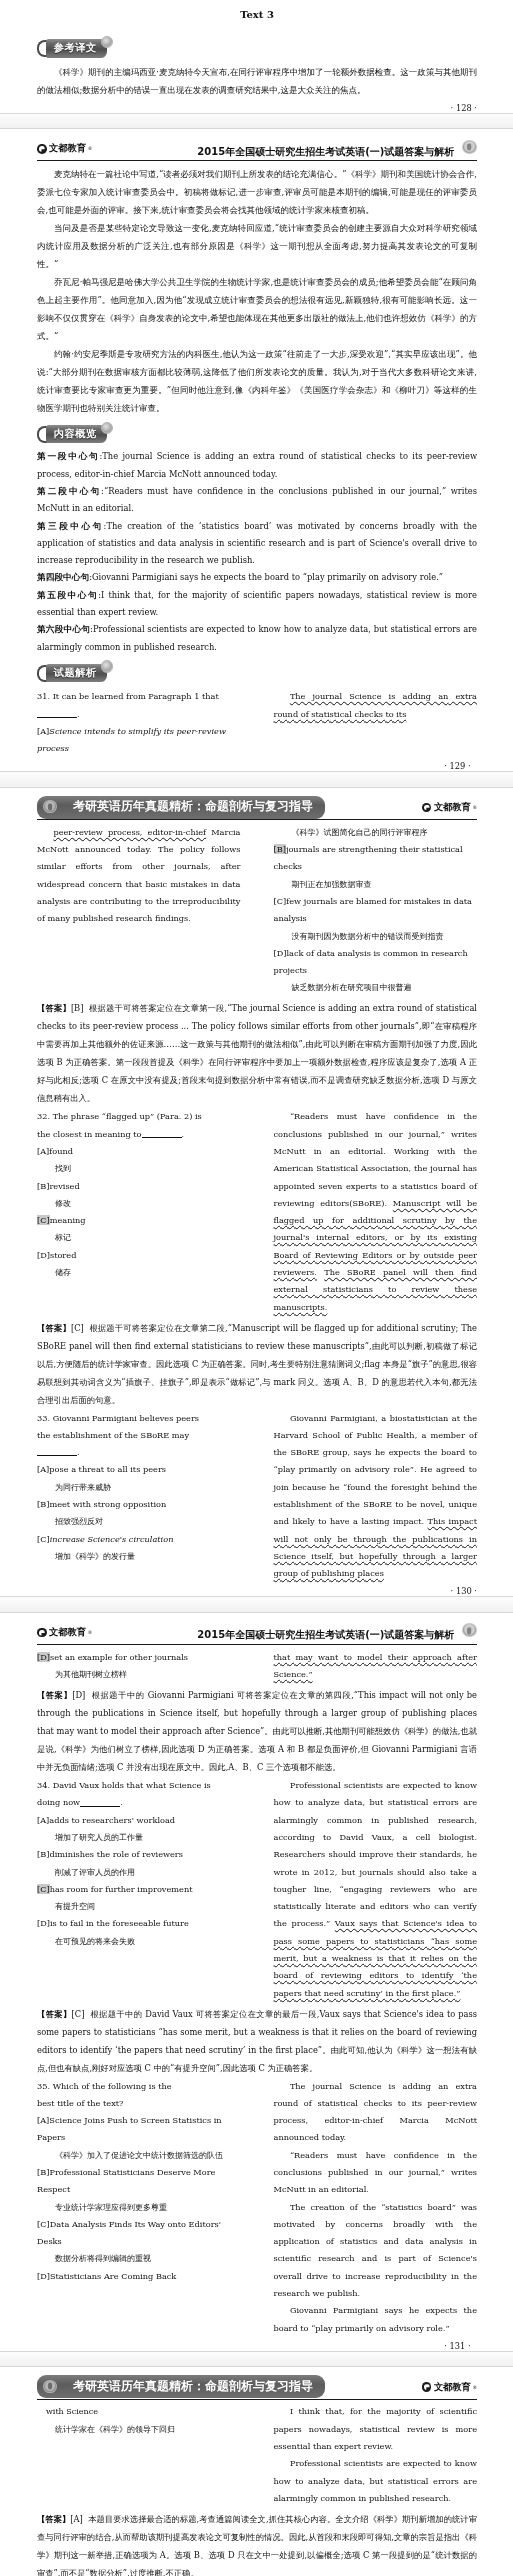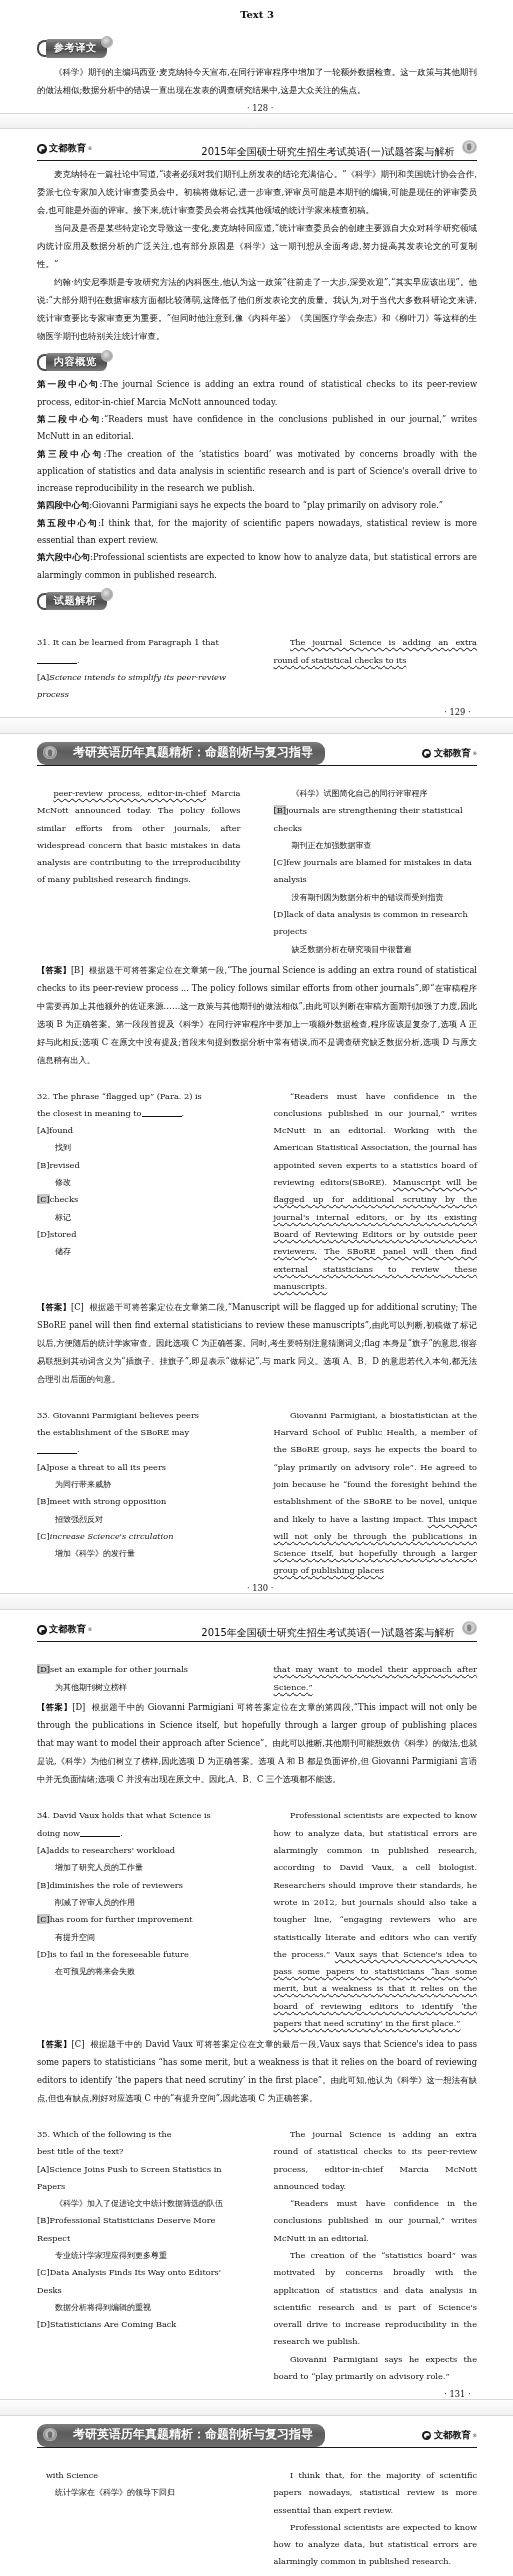--- a/index.html
+++ b/index.html
@@ -61,21 +61,21 @@
   .brand .swirl::after{
     content:"";
     position:absolute; left:1.9px; top:1.9px;
     width:5.8px;height:5.8px;border-radius:50%;
     background:#fff;
     clip-path: polygon(0 0, 100% 0, 100% 55%, 45% 55%, 45% 100%, 0 100%);
   }
   .brand .reg { font-size:4.5px; vertical-align: super; font-weight:normal;}
   .runhead-title {
     font-size: 10px;
-    font-weight: normal;
+    font-weight: bold;
     color: #111;
     padding-bottom: 1.9px;
     white-space: nowrap;
     font-family: "DejaVu Sans", "Liberation Sans", sans-serif;
   }
   .seal {
     display:inline-block;
     width: 15.4px; height: 14px;
     margin-left: 3.8px;
     margin-bottom: 0.6px;
@@ -170,28 +170,28 @@
   i, .it { font-style: italic; }
 
   .overview-line { margin:0; line-height: 17.3px; font-size:8.3px; text-align:justify; }
 
   
   .pagenum {
     font-size: 8.3px;
     margin-top: 3.8px;
     font-family:"DejaVu Serif","Liberation Serif",serif;
   }
-  .pagenum.left { text-align:center; padding-left: 6.4px;}
+  .pagenum.left { text-align:right; padding-left: 6.4px;}
   .pagenum.right { text-align:right; padding-right: 6.4px;}
 
   
   .qa {
     display:flex;
     gap: 33px;
-    margin-top: 19px;
+    margin-top: 1px;
   }
   .qa .col { flex: 1 1 0; min-width:0; }
   .qa .col.left { font-size:8.2px; line-height:17.3px; }
   .qa .col.right { font-size:8.2px; line-height:17.3px; text-align:justify; }
   .qstem { margin:0; text-indent:0; }
   .blank { display:inline-block; width:40px; border-bottom:0.8px solid #111; vertical-align: -1.3px;}
   .opt { margin:0; padding-left: 0; }
   .opt .tag { }
   .opt .tag.hl { background:#c9c9c9; }
   .opt-zh { margin:0; padding-left: 18px; font-size:8px; }
@@ -238,20 +238,21 @@
           <span class="reg">®</span>
       </span>
       <span class="runhead-title">
         <span>2015年全国硕士研究生招生考试英语(一)试题答案与解析</span>
         <span class="seal"></span>
       </span>
     </div>
 
     <p class="zh indent">麦克纳特在一篇社论中写道,“读者必须对我们期刊上所发表的结论充满信心。”《科学》期刊和美国统计协会合作,委派七位专家加入统计审查委员会中。初稿将做标记,进一步审查,评审员可能是本期刊的编辑,可能是现任的评审委员会,也可能是外面的评审。接下来,统计审查委员会将会找其他领域的统计学家来核查初稿。</p>
     <p class="zh indent">当问及是否是某些特定论文导致这一变化,麦克纳特回应道,“统计审查委员会的创建主要源自大众对科学研究领域内统计应用及数据分析的广泛关注,也有部分原因是《科学》这一期刊想从全面考虑,努力提高其发表论文的可复制性。”</p>
+    <p class="zh indent">乔瓦尼·帕马强尼是哈佛大学公共卫生学院的生物统计学家,也是统计审查委员会的成员;他希望委员会能“在顾问角色上起主要作用”。他同意加入,因为他“发现成立统计审查委员会的想法很有远见,新颖独特,很有可能影响长远。这一影响不仅仅贯穿在《科学》自身发表的论文中,希望也能体现在其他更多出版社的做法上,他们也许想效仿《科学》的方式。”</p>
     <p class="zh indent">约翰·约安尼季斯是专攻研究方法的内科医生,他认为这一政策“往前走了一大步,深受欢迎”,“其实早应该出现”。他说:“大部分期刊在数据审核方面都比较薄弱,这降低了他们所发表论文的质量。我认为,对于当代大多数科研论文来讲,统计审查要比专家审查更为重要。”但同时他注意到,像《内科年鉴》《美国医疗学会杂志》和《柳叶刀》等这样的生物医学期刊也特别关注统计审查。</p>
 
     <div class="sec-badge">
       <span class="hook"></span>
       <span class="plate">内容概览</span>
     </div>
 
     <p class="overview-line">
       <span class="lead">第一段中心句</span><span>:</span><span>The journal Science is adding an extra round of statistical checks to its peer-review process, editor-in-chief Marcia McNott announced today.</span>
     </p>
@@ -360,21 +361,21 @@
 
         <p class="opt">
           <span class="tag">[A]</span><span>found</span>
         </p>
         <p class="opt-zh">找到</p>
         <p class="opt">
           <span class="tag">[B]</span><span>revised</span>
         </p>
         <p class="opt-zh">修改</p>
         <p class="opt">
-          <span class="tag hl">[C]</span><span>checks</span>
+          <span class="tag hl">[C]</span><span>meaning</span>
         </p>
         <p class="opt-zh">标记</p>
         <p class="opt">
           <span class="tag">[D]</span><span>stored</span>
         </p>
         <p class="opt-zh">储存</p>
       </div>
 
       <div class="col right">
         <p class="rightpara">

